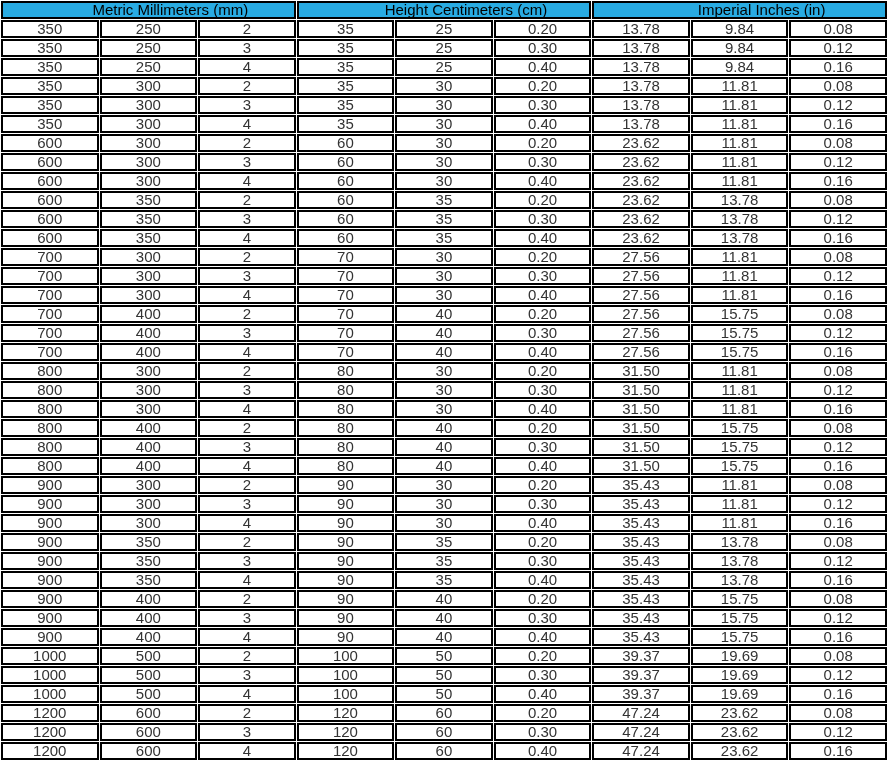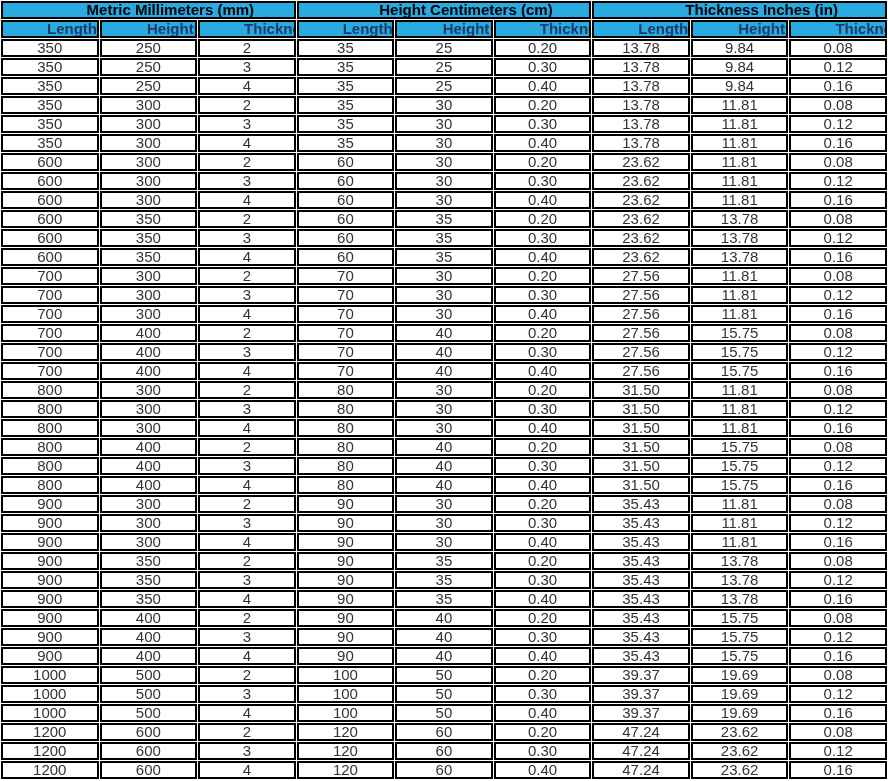--- a/index.html
+++ b/index.html
@@ -24,21 +24,21 @@
     text-align: center;
     vertical-align: middle;
     font-size: 15px;
     line-height: 14px;
     overflow: hidden;
     white-space: nowrap;
     background: #ffffff;
   }
   table.size-table thead th {
     background: var(--header-bg, #29ABE2);
-    font-weight: bold;
+    font-weight: normal;
     padding-left: 44px;
   }
   table.size-table thead tr.group-row th {
     color: var(--group-title-color, #000000);
   }
   table.size-table thead tr.sub-row th {
     color: var(--subheader-color, #1F3864);
   }
   table.size-table tbody td {
     color: var(--data-color, #333333);
@@ -56,32 +56,21 @@
       <col>
       <col>
       <col>
       <col>
       <col>
   </colgroup>
   <thead>
     <tr class="group-row">
       <th colspan="3">Metric Millimeters (mm)</th>
       <th colspan="3">Height Centimeters (cm)</th>
-      <th colspan="3">Thickness Inches (in)</th>
-    </tr>
-    <tr class="sub-row">
-      <th>Length</th>
-      <th>Height</th>
-      <th>Thickness</th>
-      <th>Length</th>
-      <th>Height</th>
-      <th>Thickness</th>
-      <th>Length</th>
-      <th>Height</th>
-      <th>Thickness</th>
+      <th colspan="3">Imperial Inches (in)</th>
     </tr>
   </thead>
   <tbody>
       <tr>
         <td>350</td>
         <td>250</td>
         <td>2</td>
         <td>35</td>
         <td>25</td>
         <td>0.20</td>

